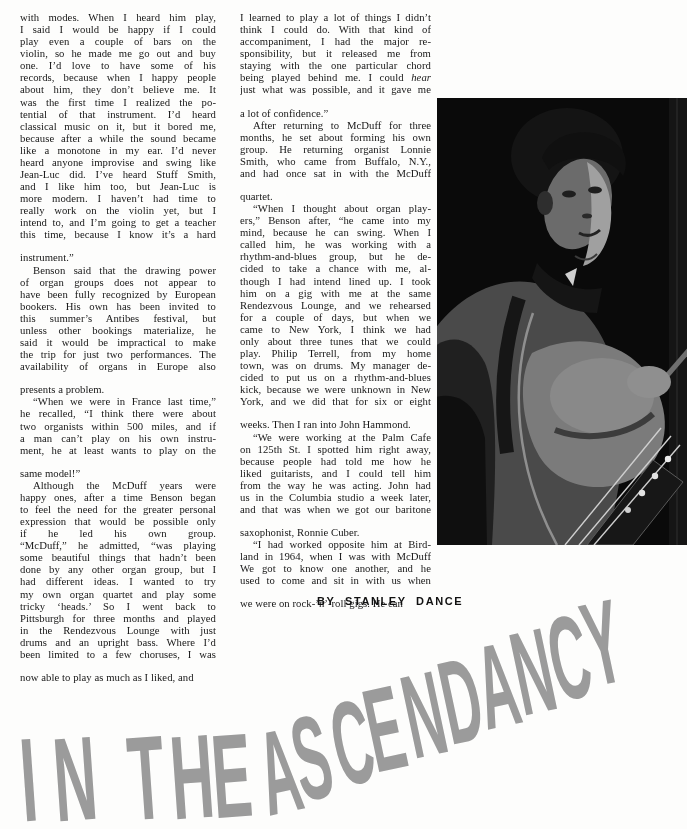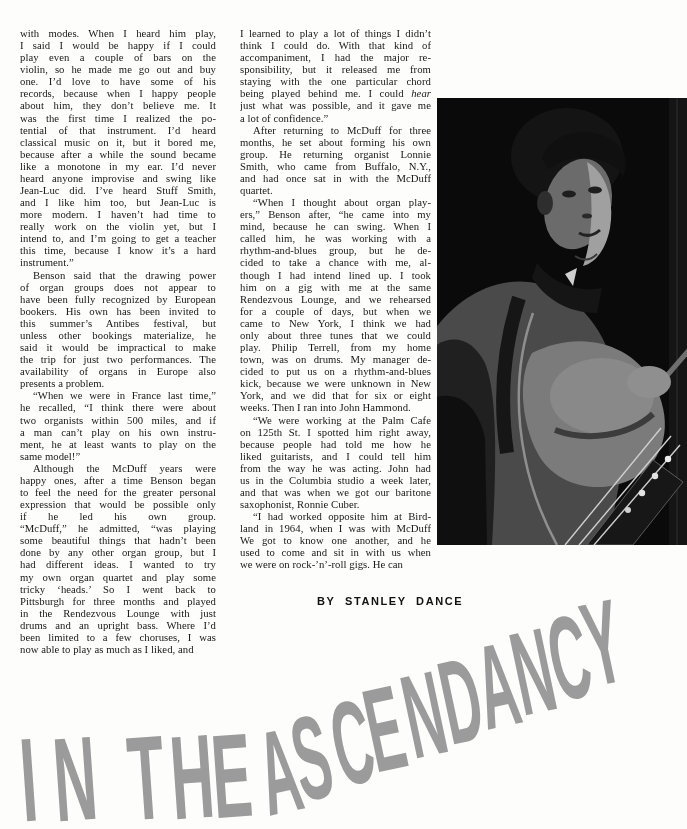--- a/index.html
+++ b/index.html
@@ -1,30 +1,30 @@
 <!DOCTYPE html>
 <html><head>
 <meta charset="utf-8">
 <style>
   html,body { margin:0; padding:0; background:#ffffff; }
   .page {
     position:relative; width:687px; height:829px;
     background:#fdfdfc; overflow:hidden;
     font-family:"Liberation Serif", serif; color:#171717;
   }
-  .col { position:absolute; top:27px; }
+  .col { position:absolute; top:11px; }
   #col-1 { left:20px;  width:196px; }
   #col-2 { left:240px; width:191px; }
   .para { margin:0; }
   .line {
     font-size:10.7px; line-height:12.08px; height:12.08px;
     text-align:justify; text-align-last:justify;
     overflow:hidden; letter-spacing:0.05px;
   }
-  .line.last { text-align-last:left; }
+  .line.last { text-align-last:left;margin-top:11px; }
   .para.indent .line:first-child { text-indent:13px; }
   .byline {
     position:absolute; left:317px; top:595px;
     font-family:"Liberation Sans", sans-serif; font-weight:bold;
     font-size:11px; letter-spacing:1.6px; word-spacing:5px; color:#111;
     white-space:nowrap;
   }
   .photo {
     position:absolute; left:437px; top:98px; width:250px; height:447px;
     background:#0a0a0a;

